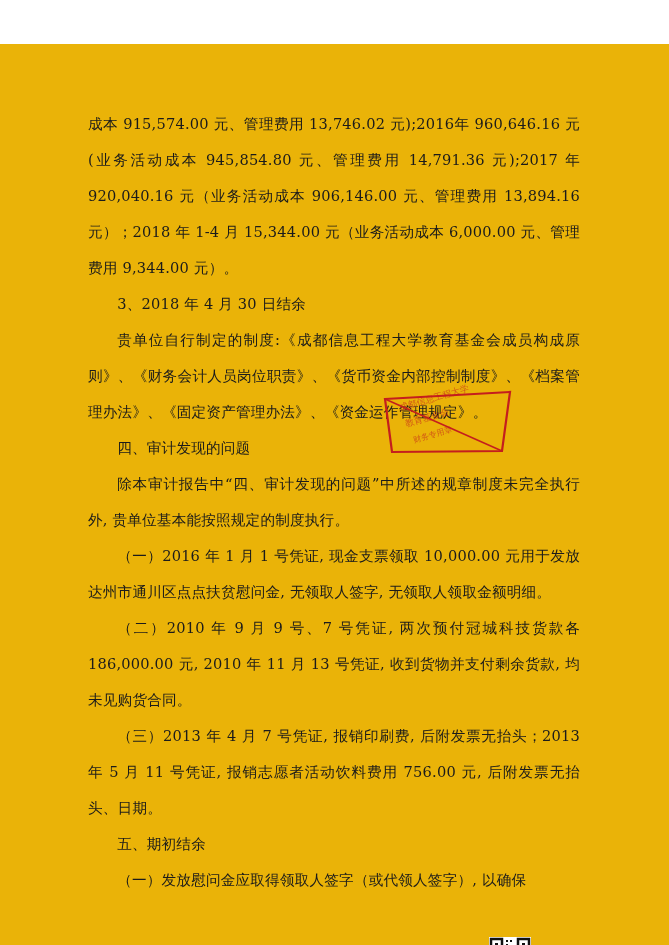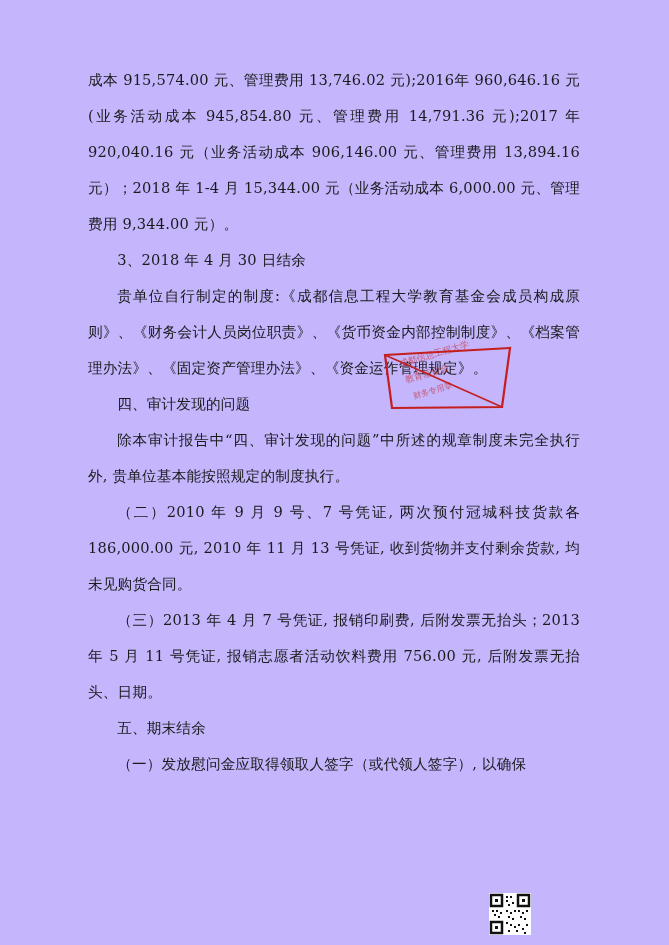--- a/index.html
+++ b/index.html
@@ -10,21 +10,22 @@
   body {
     width: 669px;
     height: 945px;
     position: relative;
     overflow: hidden;
     font-family: "DejaVu Serif", "Liberation Serif", serif;
   }
   .page {
     position: absolute;
     inset: 0;
-    background: #c4b5fd;
+    background: #eab308;
+    margin-top: 44px;
   }
   .doc-body {
     position: absolute;
     left: 88px;
     top: 62px;
     width: 492px;
   }
   .para {
     font-size: 14.6px;
     line-height: 36px;
@@ -81,23 +82,24 @@
 <body>
 
 <div class="page">
 
   <div class="doc-body">
     <p class="para">成本 915,574.00 元、管理费用 13,746.02 元);2016年 960,646.16 元(业务活动成本 945,854.80 元、管理费用 14,791.36 元);2017 年 920,040.16 元（业务活动成本 906,146.00 元、管理费用 13,894.16 元）；2018 年 1-4 月 15,344.00 元（业务活动成本 6,000.00 元、管理费用 9,344.00 元）。</p>
     <p class="para indent">3、2018 年 4 月 30 日结余</p>
     <p class="para indent">贵单位自行制定的制度:《成都信息工程大学教育基金会成员构成原则》、《财务会计人员岗位职责》、《货币资金内部控制制度》、《档案管理办法》、《固定资产管理办法》、《资金运作管理规定》。</p>
     <p class="para indent">四、审计发现的问题</p>
     <p class="para indent">除本审计报告中“四、审计发现的问题”中所述的规章制度未完全执行外, 贵单位基本能按照规定的制度执行。</p>
+    <p class="para indent">（一）2016 年 1 月 1 号凭证, 现金支票领取 10,000.00 元用于发放达州市通川区点点扶贫慰问金, 无领取人签字, 无领取人领取金额明细。</p>
     <p class="para indent">（二）2010 年 9 月 9 号、7 号凭证, 两次预付冠城科技货款各 186,000.00 元, 2010 年 11 月 13 号凭证, 收到货物并支付剩余货款, 均未见购货合同。</p>
     <p class="para indent">（三）2013 年 4 月 7 号凭证, 报销印刷费, 后附发票无抬头；2013 年 5 月 11 号凭证, 报销志愿者活动饮料费用 756.00 元, 后附发票无抬头、日期。</p>
-    <p class="para indent">五、期末结余</p>
+    <p class="para indent">五、期初结余</p>
     <p class="para indent">（一）发放慰问金应取得领取人签字（或代领人签字）, 以确保</p>
   </div>
 
   <div class="seal-wrap">
     <svg width="132" height="66" viewBox="0 0 132 66" aria-hidden="true">
       <polygon points="3,10 128,3 120,62 10,63" fill="none" stroke="#c41e1e" stroke-width="2.2"></polygon>
       <line x1="3" y1="10" x2="120" y2="62" stroke="#c41e1e" stroke-width="1.6"></line>
     </svg>
     <div class="seal-text">
       <span class="seal-line seal-l1">成都信息工程大学</span>

